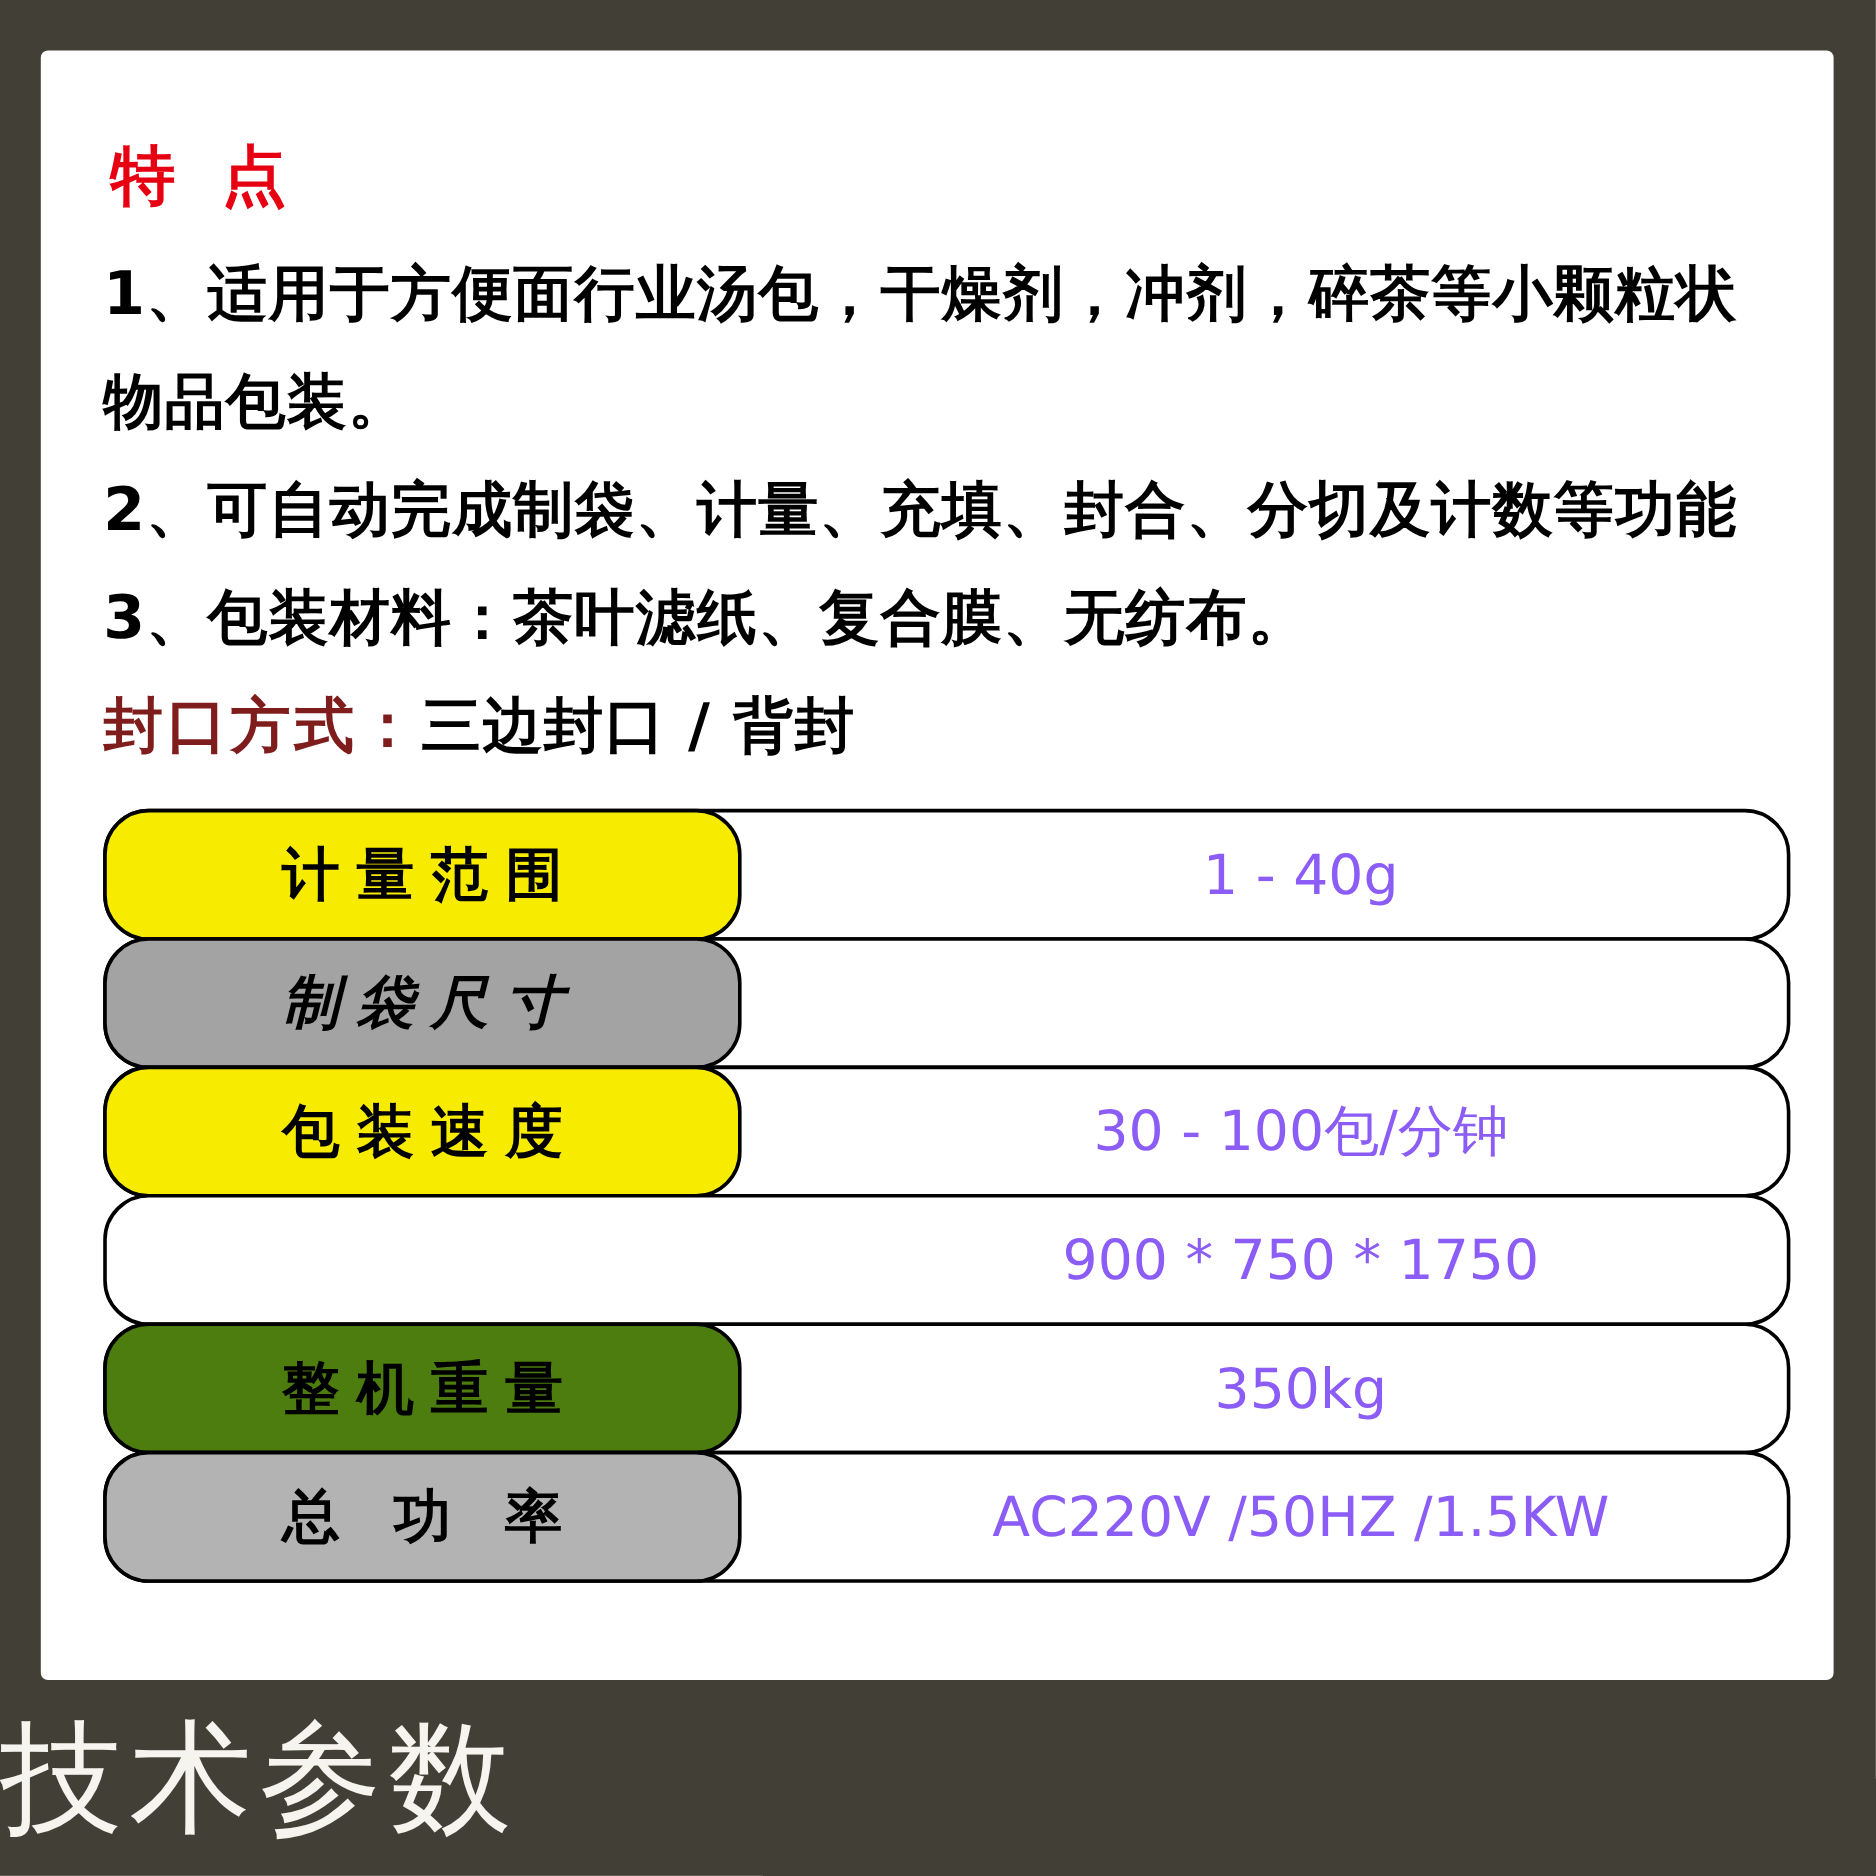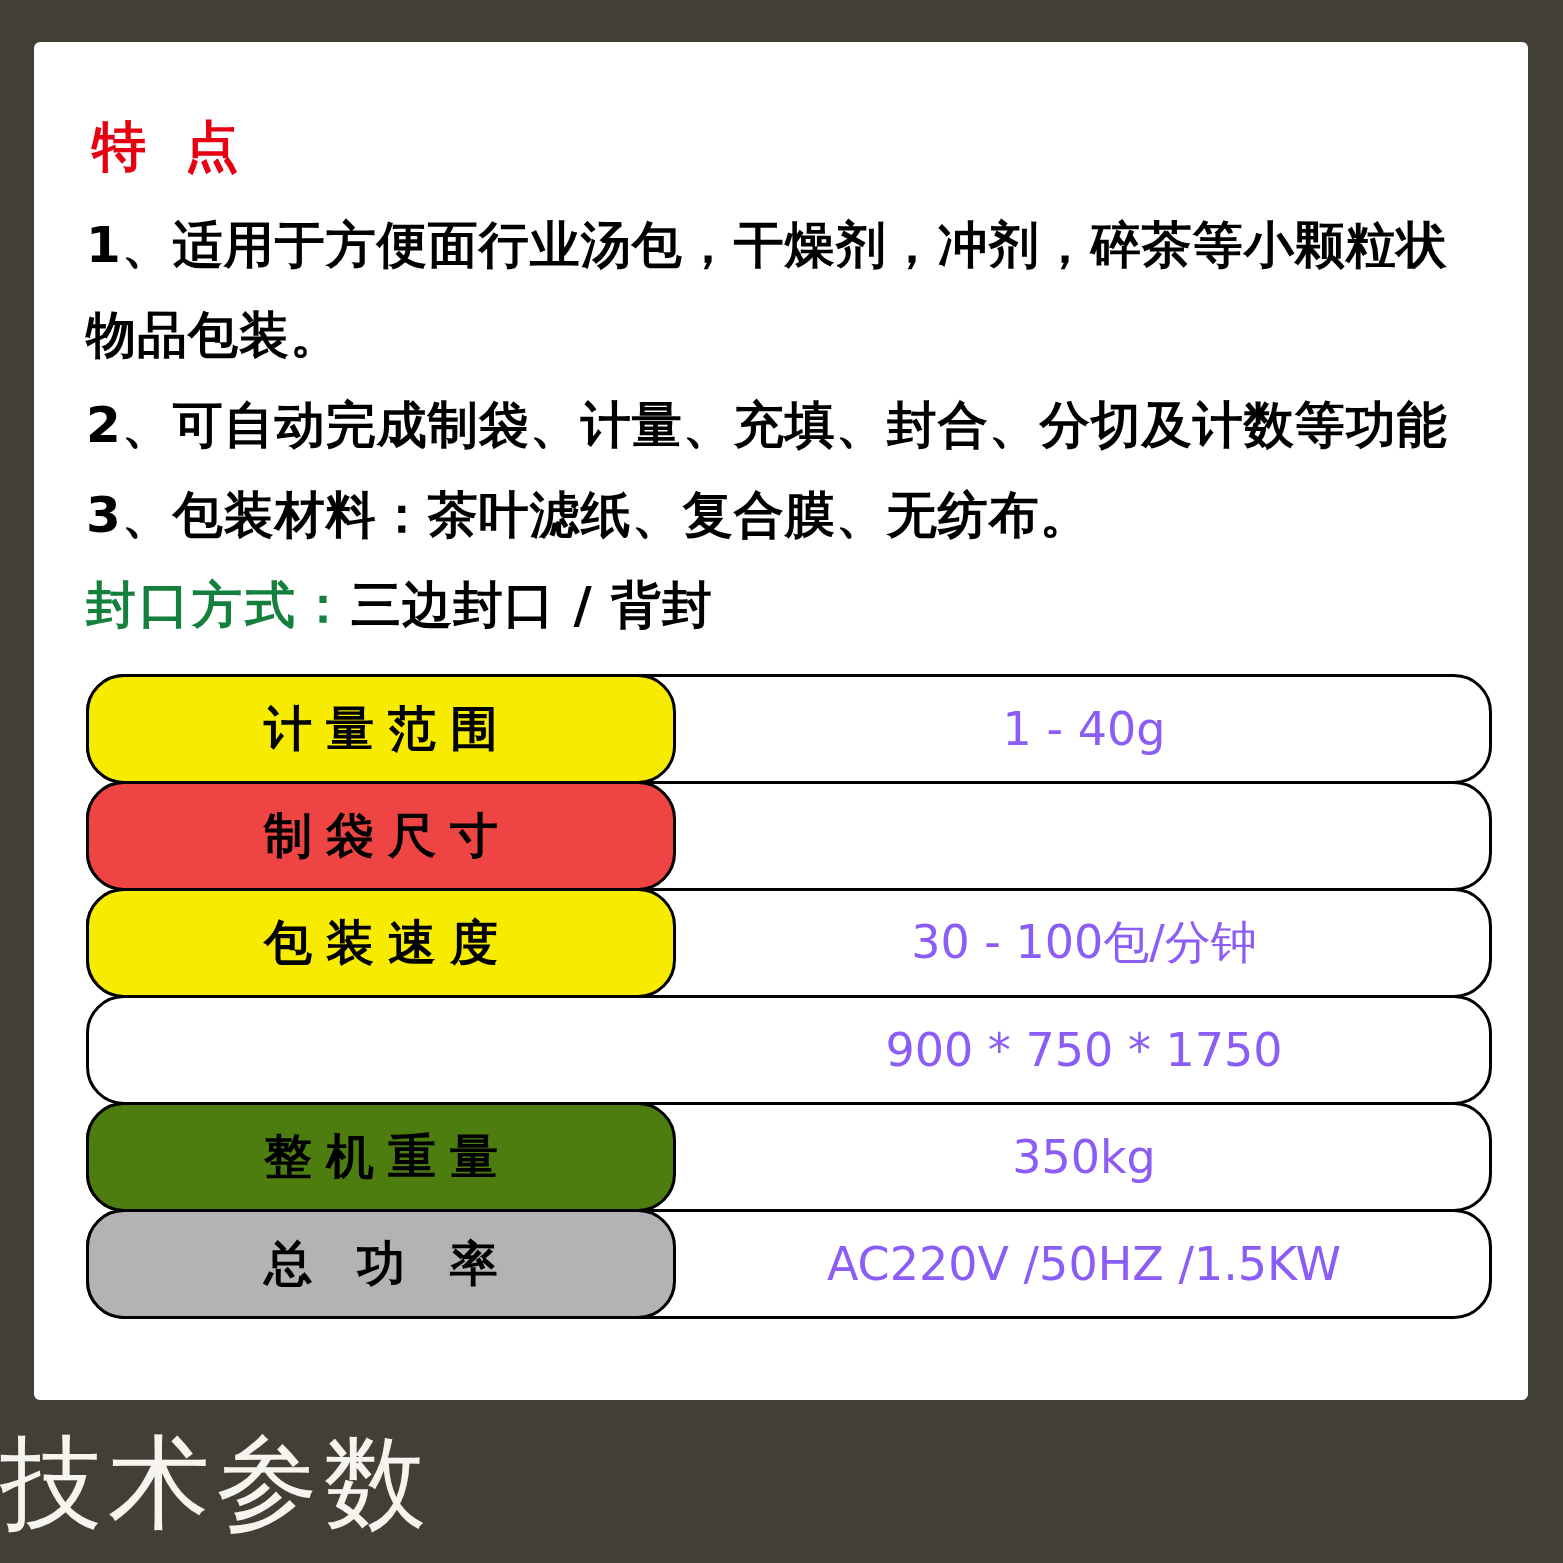--- a/index.html
+++ b/index.html
@@ -37,21 +37,21 @@
     margin: 0 0 18px 6px;
   }
   .feature-item, .seal-line {
     font-size: 50px;
     font-weight: bold;
     line-height: 90px;
     margin: 0;
     letter-spacing: 1px;
   }
   .seal-label {
-    color: #15803d;
+    color: #7f1d1d;
     letter-spacing: 3px;
   }
   .seal-value { color: #000; }
 
   .spec-table {
     position: absolute;
     top: 632px;
     left: 52px;
     width: 1406px;
   }
@@ -62,21 +62,21 @@
     border-radius: 38px;
     background: #ffffff;
     box-sizing: border-box;
   }
   .spec-row + .spec-row { margin-top: -3px; }
   .spec-label {
     position: absolute;
     left: -3px;
     top: -3px;
     bottom: -3px;
-    width: 590px;
+    width: 532px;
     border: 3px solid #000;
     border-radius: 38px;
     box-sizing: border-box;
     display: flex;
     align-items: center;
     justify-content: center;
     font-size: 48px;
     font-weight: bold;
     letter-spacing: 14px;
     padding-left: 14px;
@@ -122,21 +122,21 @@
       <span class="seal-label">封口方式：</span><span class="seal-value">三边封口 / 背封</span>
     </p>
   </div>
 
   <div class="spec-table">
     <div class="spec-row">
       <div class="spec-label" style="background: rgb(247, 236, 0);">计量范围</div>
       <div class="spec-value">1 - 40g</div>
     </div>
     <div class="spec-row">
-      <div class="spec-label" style="background: #ef4444;">制袋尺寸</div>
+      <div class="spec-label" style="background: #a3a3a3; font-style: italic;">制袋尺寸</div>
     </div>
     <div class="spec-row">
       <div class="spec-label" style="background: rgb(247, 236, 0);">包装速度</div>
       <div class="spec-value">30 - 100包/分钟</div>
     </div>
     <div class="spec-row">
       <div class="spec-value">900 * 750 * 1750</div>
     </div>
     <div class="spec-row">
       <div class="spec-label" style="background: #4d7c0f;">整机重量</div>

